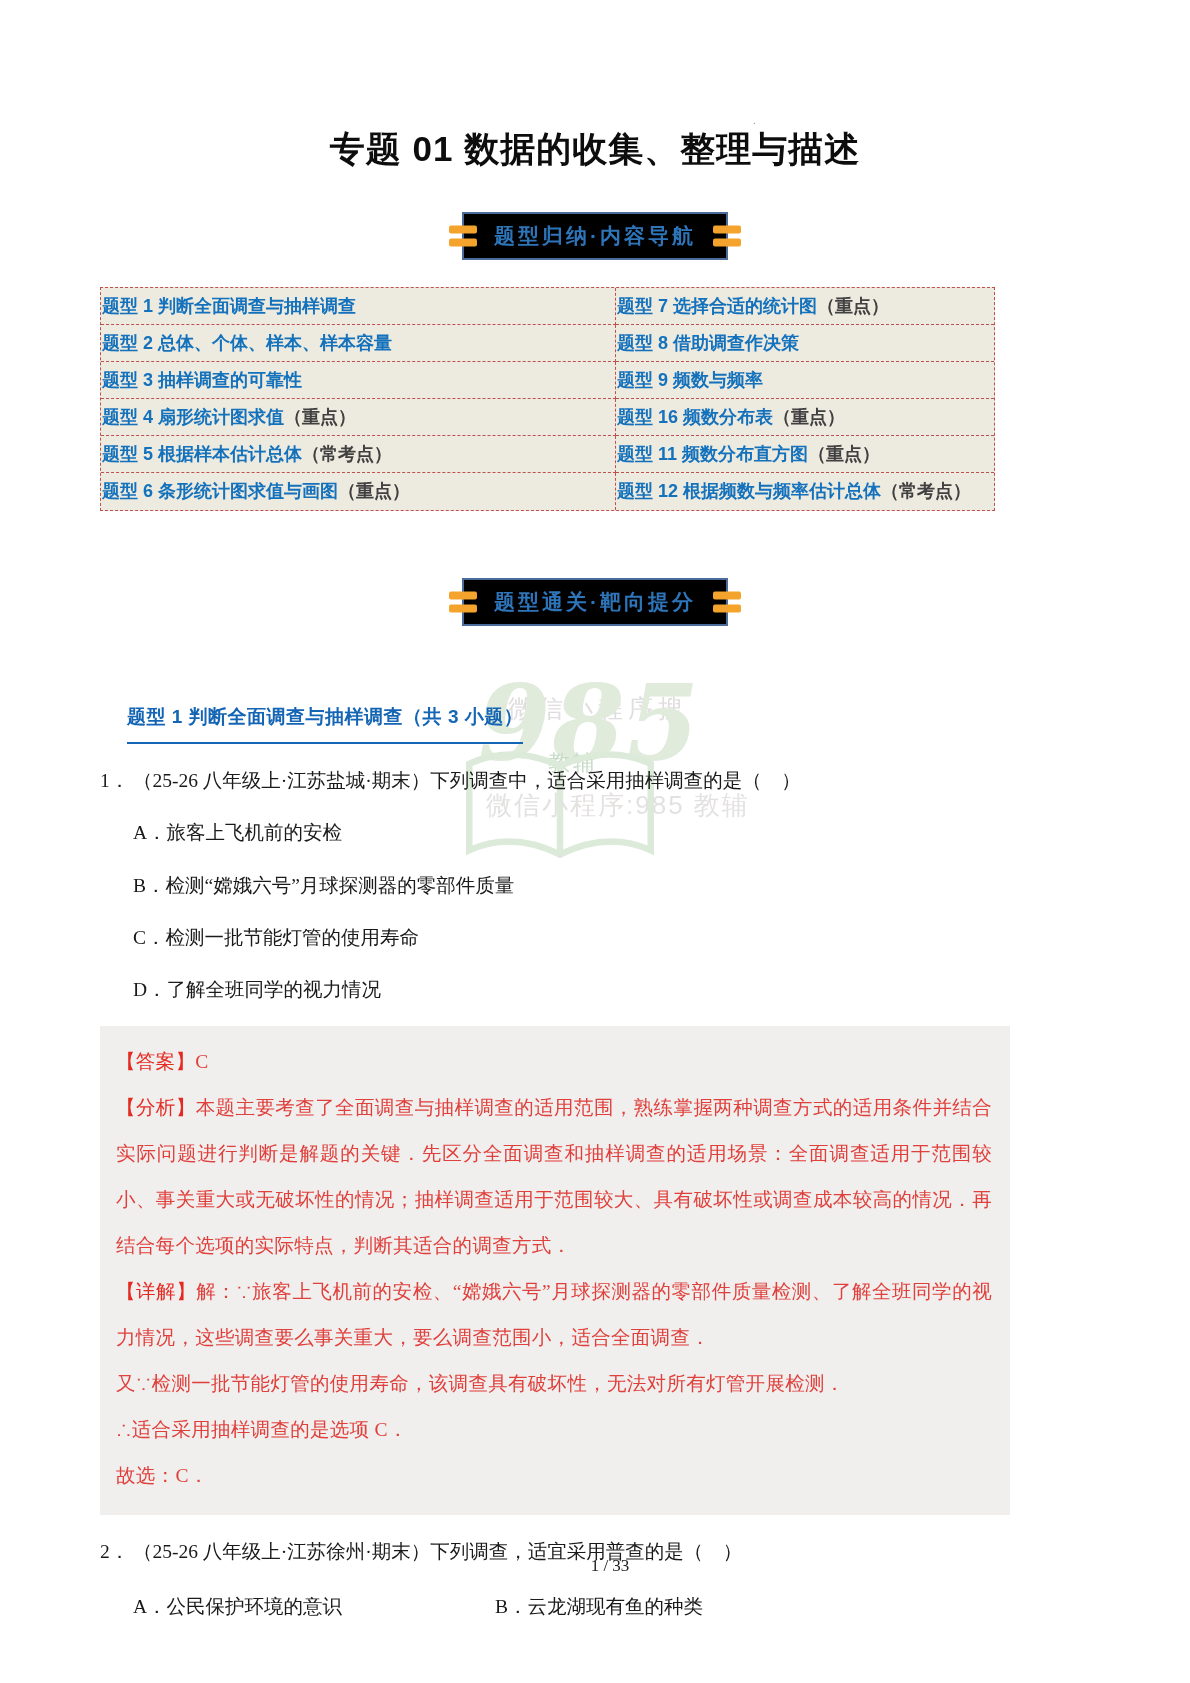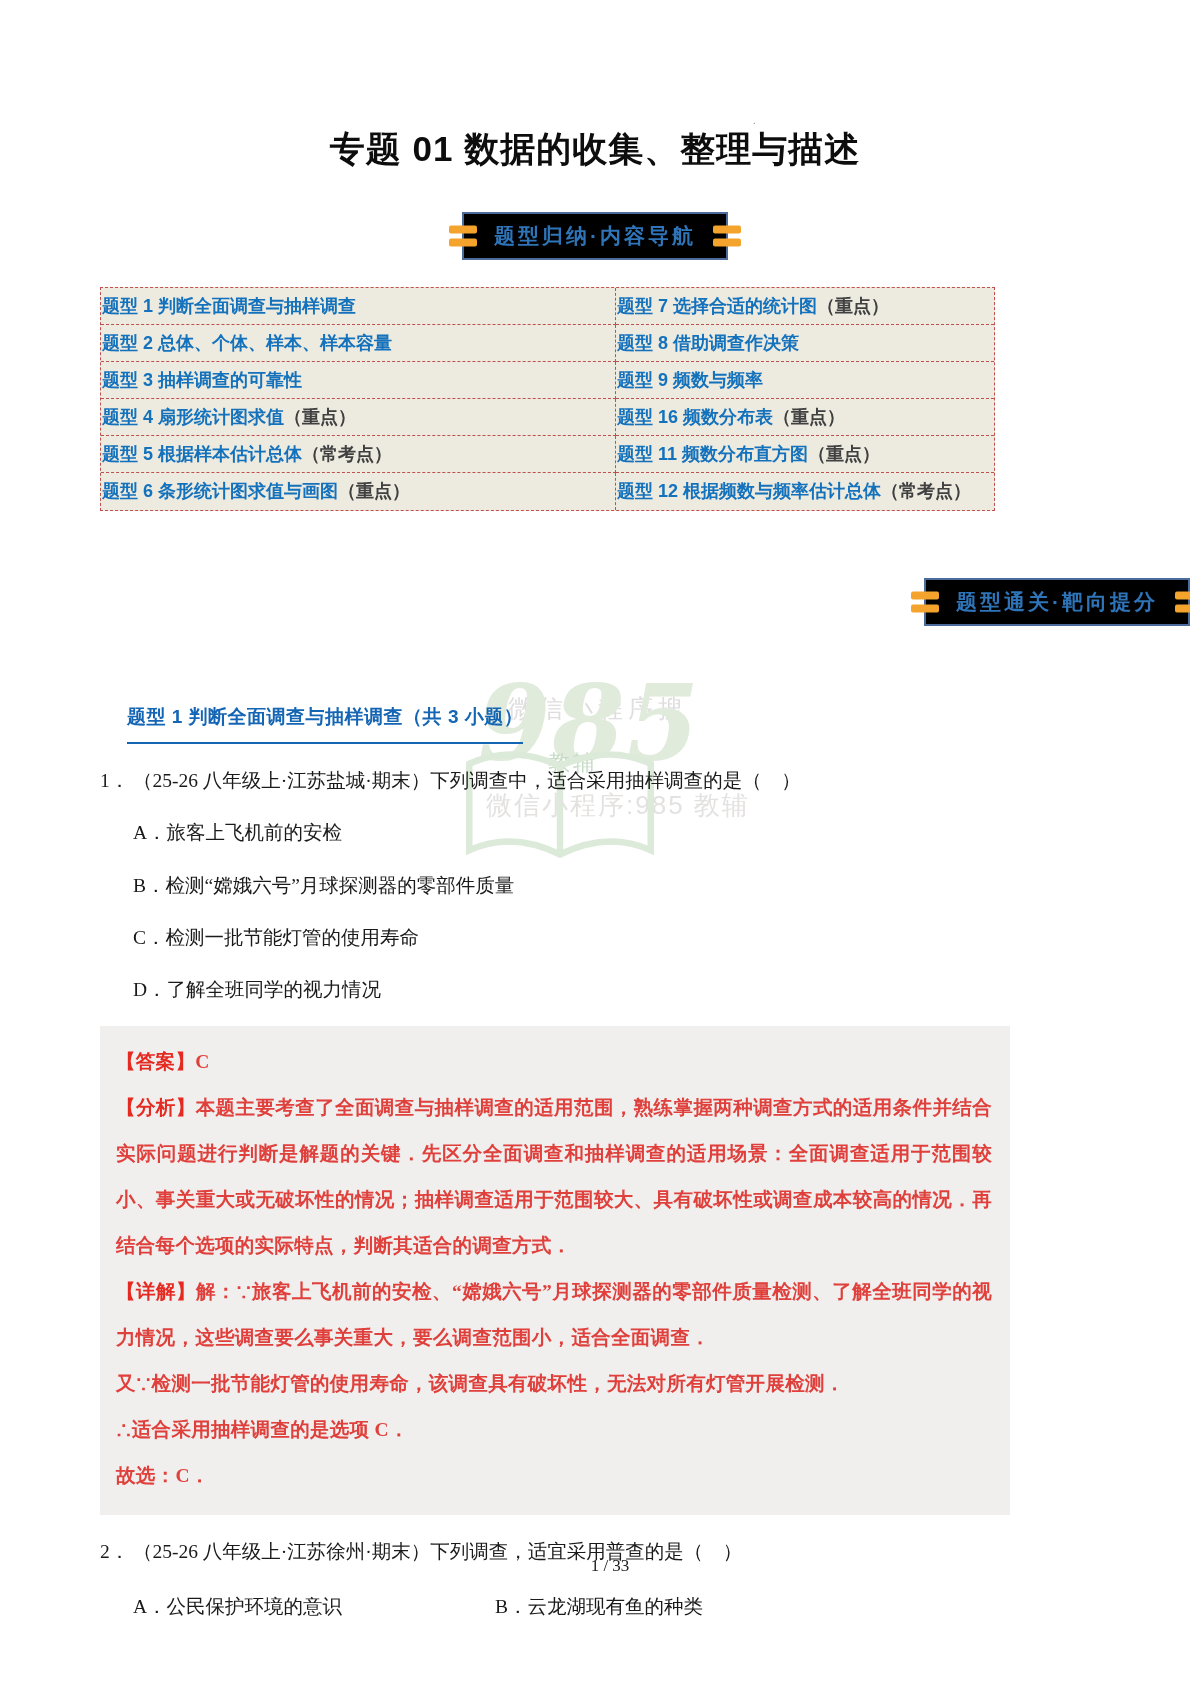--- a/index.html
+++ b/index.html
@@ -27,21 +27,21 @@
   .doc-title{
     padding-top:126px;
     text-align:center;
     font-family:"Liberation Sans","DejaVu Sans",sans-serif;
     font-weight:bold;font-size:35px;color:#0d0d0d;letter-spacing:1px;
   }
 
   
   .banner-wrap{display:flex;justify-content:center;}
   .banner-wrap.first{margin-top:39px;}
-  .banner-wrap.second{margin-top:67px;justify-content:flex-end;}
+  .banner-wrap.second{margin-top:67px;}
   .banner{position:relative;border:2px solid #4c6c9c;background:#000000;padding:8px 30px;}
   .banner-text{font-family:"Liberation Sans",sans-serif;font-weight:bold;font-size:21px;color:#2e74b8;letter-spacing:3px;}
   .bars{position:absolute;top:50%;transform:translateY(-50%);display:flex;flex-direction:column;gap:5px;}
   .bars.left{left:-15px;}
   .bars.right{right:-15px;}
   .bars i{display:block;width:28px;height:8px;background:#f4a42c;border-radius:2px;}
 
   
   .toc{
     margin:27px 0 0 100px;
@@ -88,21 +88,21 @@
   .answer-block{
     margin:22px 0 0 100px;
     width:910px;
     box-sizing:border-box;
     background:#f0efee;
     padding:13px 18px 16px 16px;
     color:#e0403c;
     font-size:19.5px;
     letter-spacing:0.3px;
   }
-  .answer-block p{margin:0;line-height:46px;text-align:justify;font-weight:bold;}
+  .answer-block p{margin:0;line-height:46px;text-align:justify;}
   .ans-label{color:#e52a22;}
 
   
   .page-number{
     position:absolute;left:15px;top:1556px;width:100%;
     text-align:center;font-size:17px;color:#222;z-index:1;
   }
 </style>
 </head>
 <body>

